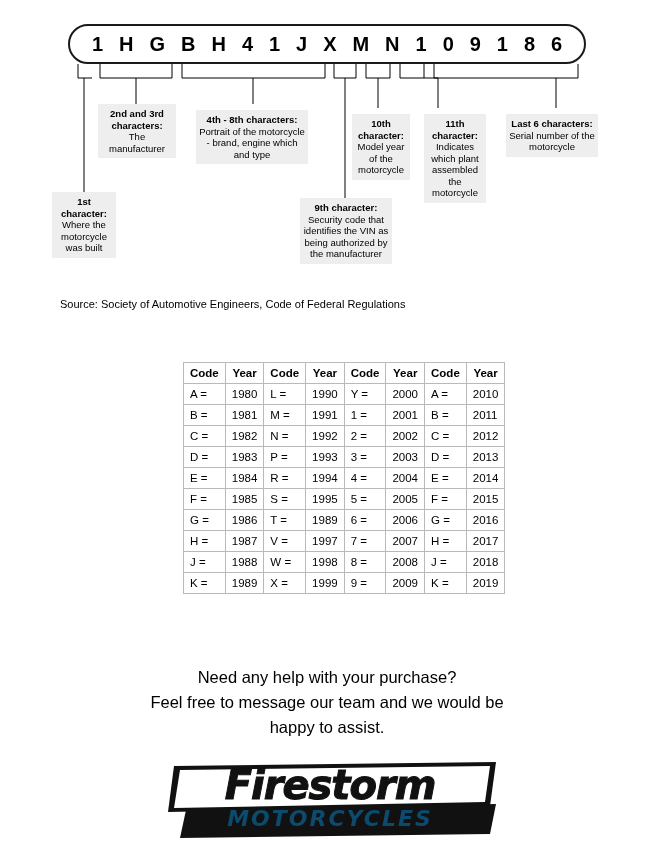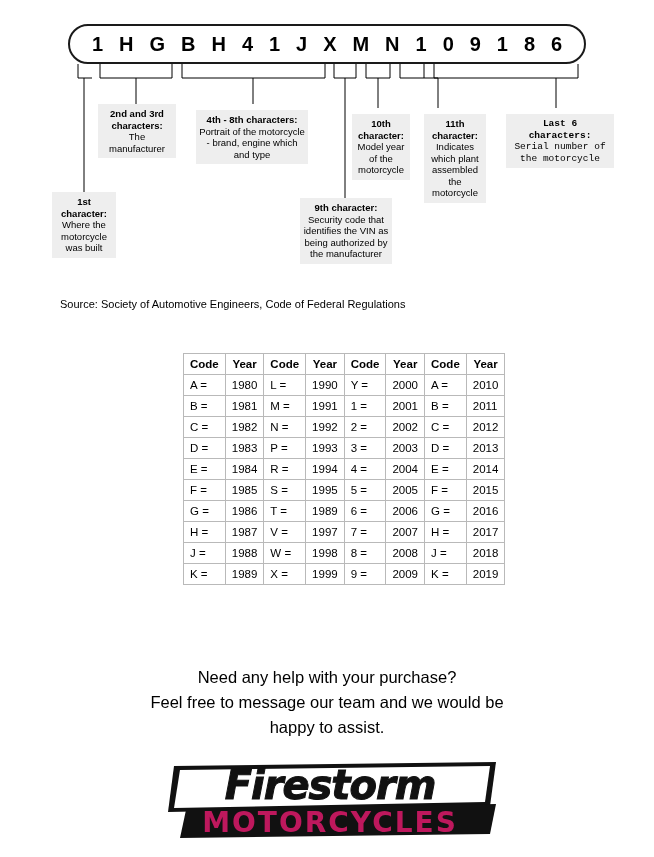--- a/index.html
+++ b/index.html
@@ -76,21 +76,21 @@
     left: 60px;
     top: 298px;
     font-size: 11px;
     color: #000;
   }
 
   
   #code-table-wrap {
     position: absolute;
     left: 183px;
-    top: 353px;
+    top: 362px;
     border-radius: 20px;
   }
   table.codes {
     border-collapse: collapse;
     font-size: 11.5px;
   }
   table.codes th, table.codes td {
     border: 1px solid #b9b9b9;
     padding: 4px 6px;
     text-align: left;
@@ -143,24 +143,25 @@
     color: #111111;
     -webkit-text-stroke: 1px #111;
   }
   #logo-text-sub {
     position: absolute;
     left: 0;
     top: 46px;
     width: 340px;
     text-align: center;
     font-family: "DejaVu Sans", sans-serif;
-    font-size: 28px;
-    font-weight: bold;
+    font-size: 22px;
+    font-weight: bold;
+    font-style: italic;
     letter-spacing: 2px;
-    color: #be185d;
+    color: #0c4a6e;
   }
 </style>
 </head>
 <body>
 
 <div id="vin-section">
 
   <div id="vin-box">
     <span class="vin-char">1</span>
     <span class="vin-char">H</span>
@@ -230,21 +231,21 @@
   <div class="callout" style="left:352px; top:114px; width:58px;">
     <b>10th character:</b><br>
     <span>Model year of the motorcycle</span>
   </div>
 
   <div class="callout" style="left:424px; top:114px; width:62px;">
     <b>11th character:</b><br>
     <span>Indicates which plant assembled the motorcycle</span>
   </div>
 
-  <div class="callout" style="left:506px; top:114px; width:108px;font-family:Liberation Mono, monospace;">
+  <div class="callout" style="left:506px; top:114px; width:92px;">
     <b>Last 6 characters:</b><br>
     <span>Serial number of the motorcycle</span>
   </div>
 
   <div id="source-note">Source:  Society of Automotive Engineers, Code of Federal Regulations</div>
 </div>
 
 <div id="code-table-wrap">
   <table class="codes">
     <thead>

